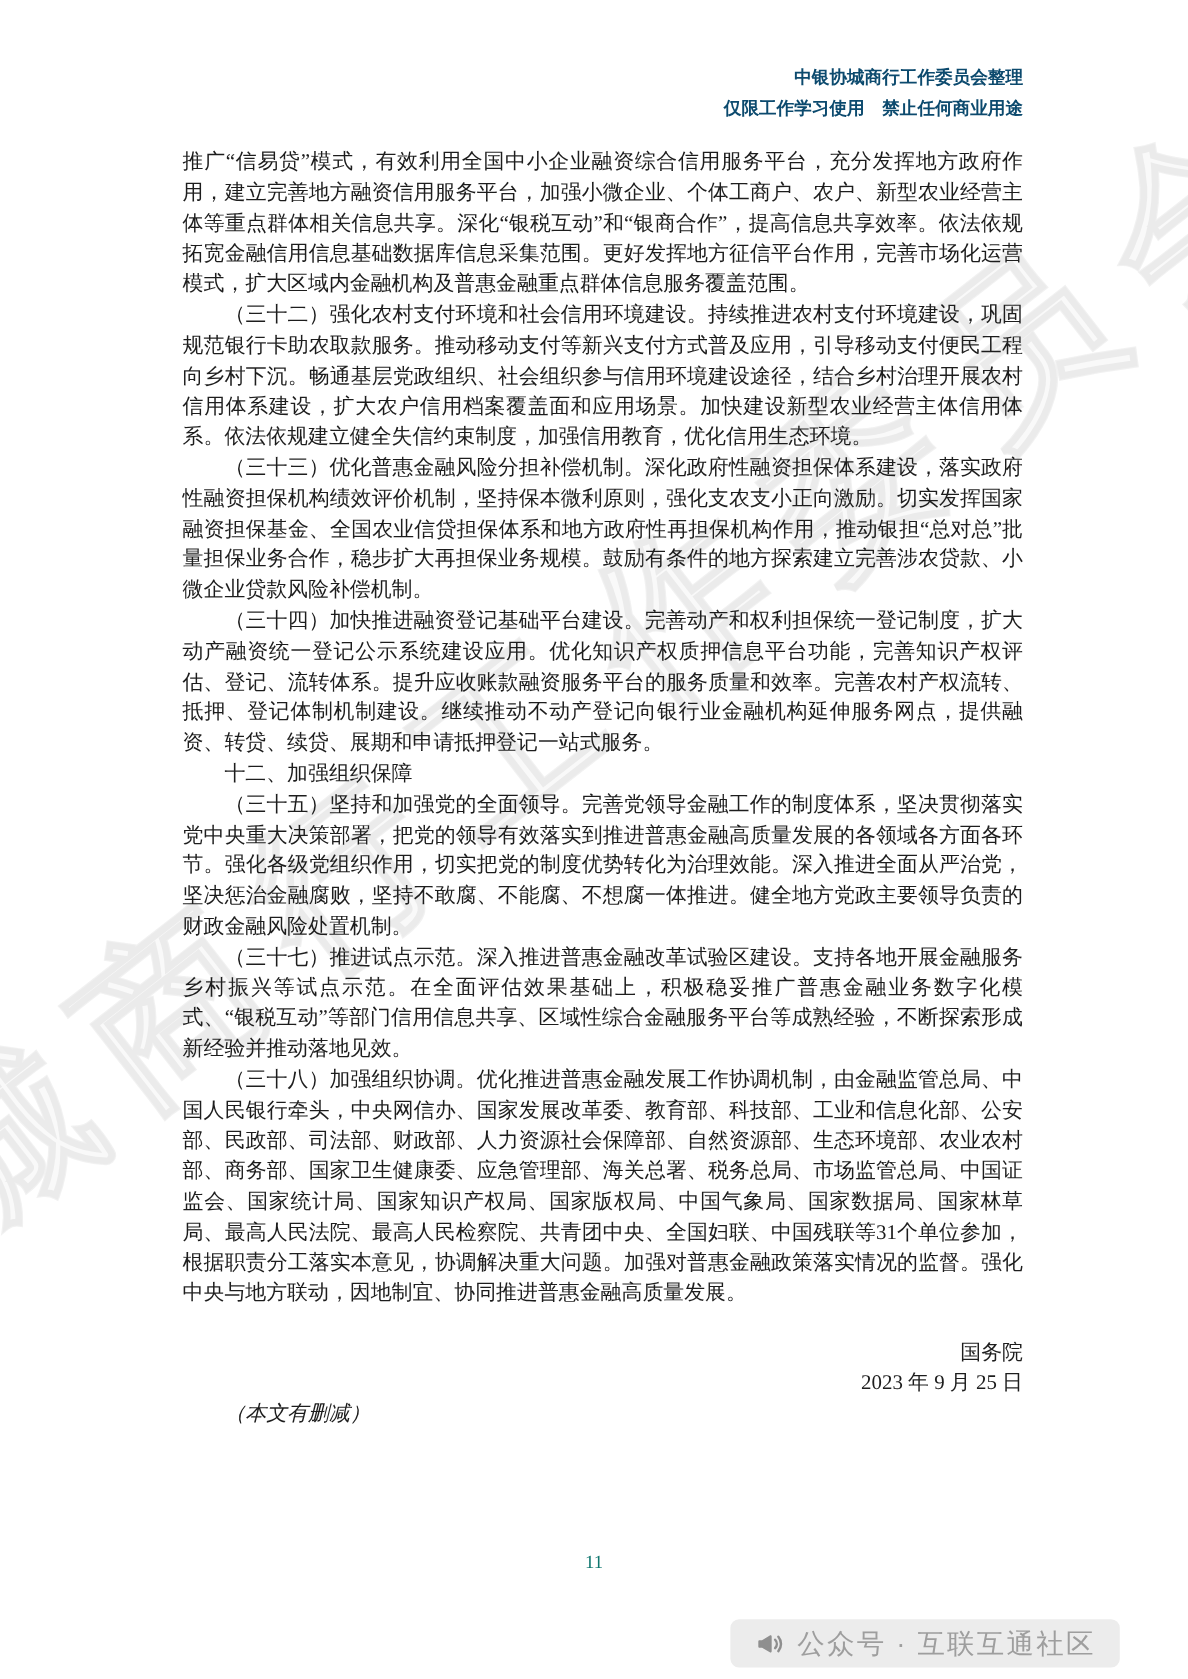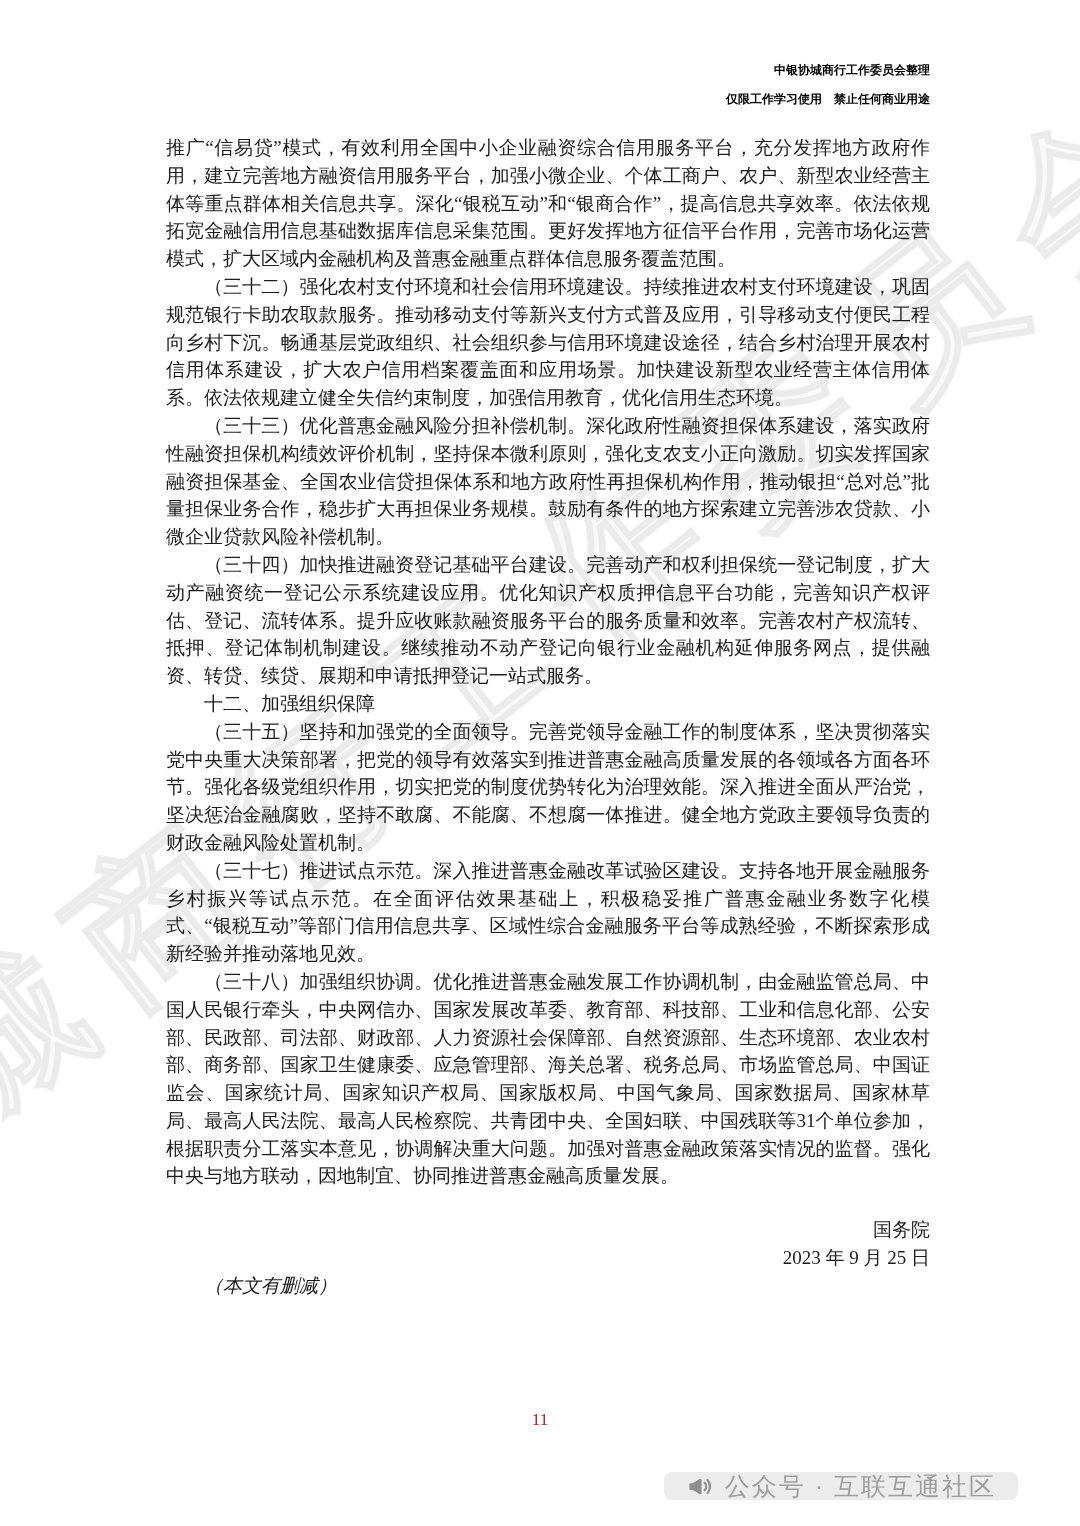--- a/index.html
+++ b/index.html
@@ -13,23 +13,23 @@
     font-family: "Liberation Serif", "DejaVu Serif", serif;
     color: #1d1d1d;
   }
   .header {
     position: absolute;
     top: 56px;
     left: 166px;
     width: 764px;
     text-align: right;
     font-weight: bold;
-    font-size: 12px;
+    font-size: 16px;
     line-height: 29px;
-    color: #000000;
+    color: #0c4a6e;
   }
   .watermark {
     position: absolute;
     left: -60px;
     top: 980px;
     font-size: 160px;
     font-weight: 700;
     letter-spacing: 36px;
     white-space: nowrap;
     color: rgba(130, 130, 130, 0.05);
@@ -58,27 +58,27 @@
   }
   .signature .sig-line { text-indent: 0; }
   .note-line { text-indent: 2em; margin-top: 0; font-style: italic; }
   .page-number {
     position: absolute;
     top: 1410px;
     left: 0;
     width: 1080px;
     text-align: center;
     font-size: 17px;
-    color: #b91c1c;
+    color: #0f766e;
   }
   .footer-badge {
     position: absolute;
     top: 1472px;
     right: 62px;
-    height: 28px;
+    height: 44px;
     background: #ececec;
     border-radius: 8px;
     display: flex;
     align-items: center;
     gap: 12px;
     padding: 0 22px;
     font-family: "Liberation Sans", "DejaVu Sans", sans-serif;
     font-size: 25px;
     letter-spacing: 2px;
     color: #9e9e9e;

